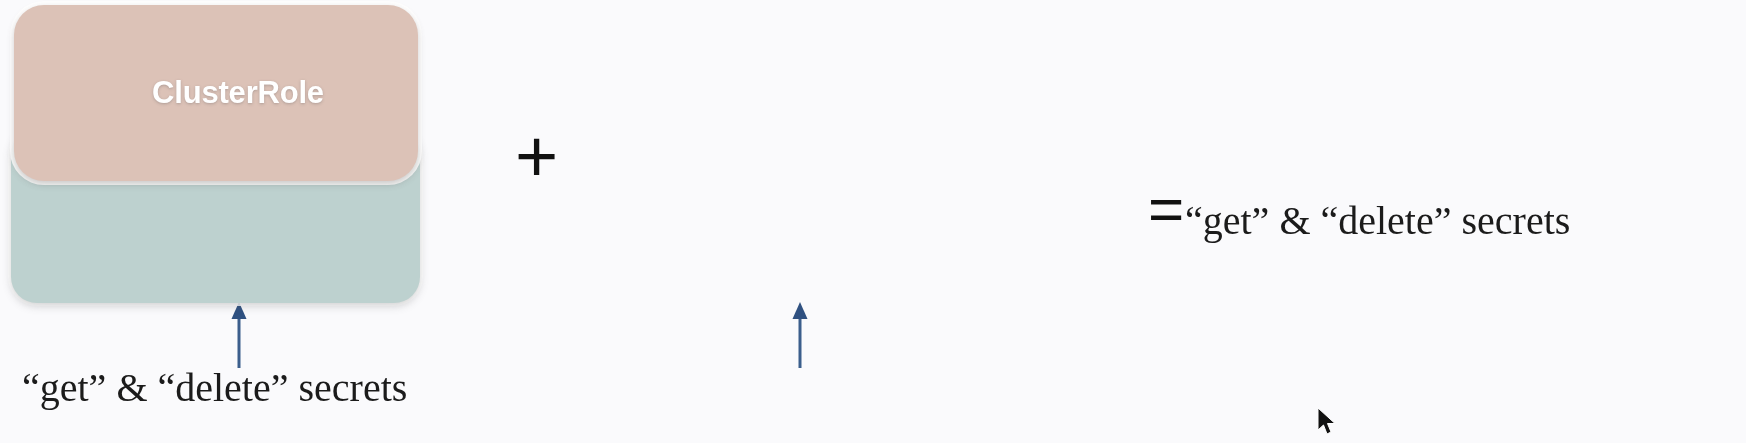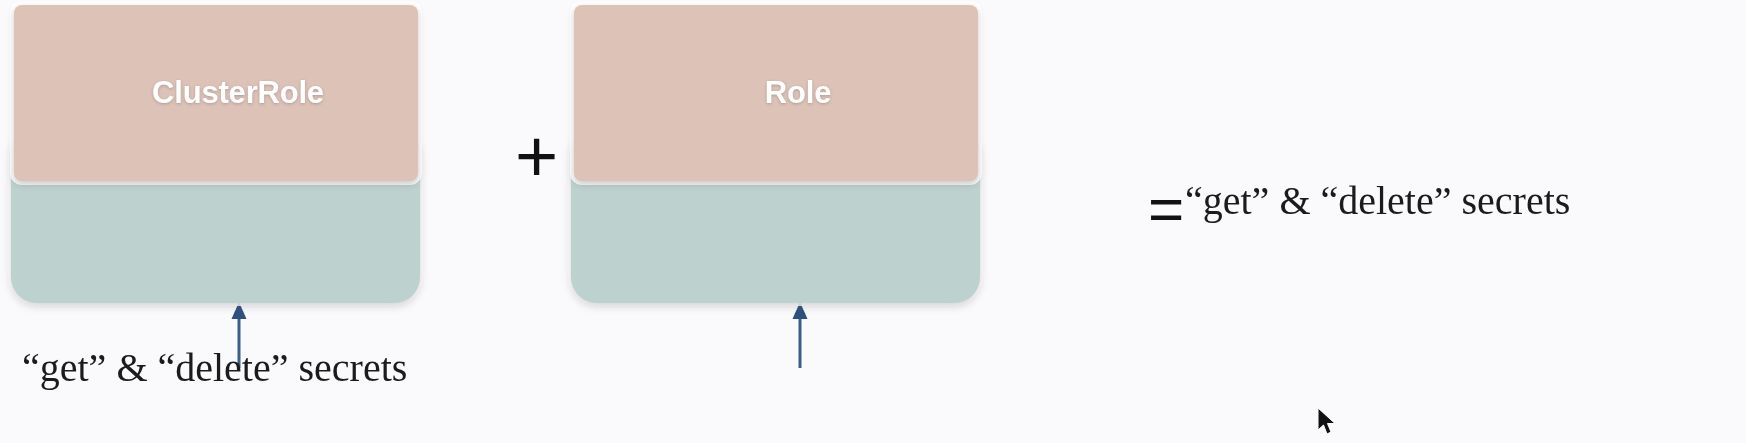--- a/index.html
+++ b/index.html
@@ -17,21 +17,21 @@
     font-family: "Liberation Sans", sans-serif;
   }
 
   
   .card-group {
     position: absolute;
   }
 
   .card-top {
     position: absolute;
-    border-radius: 8px;
+    border-radius: 30px;
     box-sizing: border-box;
     display: flex;
     align-items: center;
     justify-content: center;
     box-shadow: 0 3px 7px rgba(90, 80, 80, 0.30),
                 0 0 0 4px rgba(255,255,255,0.92);
     z-index: 3;
     padding-left: 44px;
   }
 
@@ -72,20 +72,21 @@
   .op-equal { font-size: 62px; font-weight: 400; }
 
   
   .caption {
     position: absolute;
     color: #1b1b1b;
     font-family: "Liberation Serif", serif;
     font-size: 40px;
     white-space: nowrap;
     line-height: 1;
+    margin-top: 20px;
   }
 
   
   .arrow-svg {
     position: absolute;
     overflow: visible;
   }
 
   
   .cursor {
@@ -112,30 +113,20 @@
 
   <svg class="arrow-svg" style="left:225px; top:300px;" width="28" height="68" viewBox="0 0 28 68">
     <line x1="14" y1="68" x2="14" y2="14" stroke="#3b5e8c" stroke-width="3"></line>
     <polygon points="14,2 6.5,19 21.5,19" fill="#2f5181"></polygon>
   </svg>
 
   <div class="caption" style="left:22px; top:348px;">“get” &amp; “delete” secrets</div>
 
   <div class="op op-plus" style="left:515px; top:120px;">+</div>
 
-  <div class="card-group" style="left:560px; top:0px; width:440px; height:310px;">
-
-    <div class="card-bottom" style="left:11px; top:128px; width:409px; height:175px; background:#bdd1cf;">
-      <span class="card-label">RoleBinding</span>
-    </div>
-
-    <div class="card-top" style="left:14px; top:5px; width:404px; height:176px; background:#dcc2b7;">
-      <span class="card-label">Role</span>
-    </div>
-  </div>
 
   <svg class="arrow-svg" style="left:786px; top:300px;" width="28" height="68" viewBox="0 0 28 68">
     <line x1="14" y1="68" x2="14" y2="14" stroke="#3b5e8c" stroke-width="3"></line>
     <polygon points="14,2 6.5,19 21.5,19" fill="#2f5181"></polygon>
   </svg>
 
 
   <div class="op op-equal" style="left:1148px; top:178px;">=</div>
 
   <div class="caption" style="left:1185px; top:181px;">“get” &amp; “delete” secrets</div>

